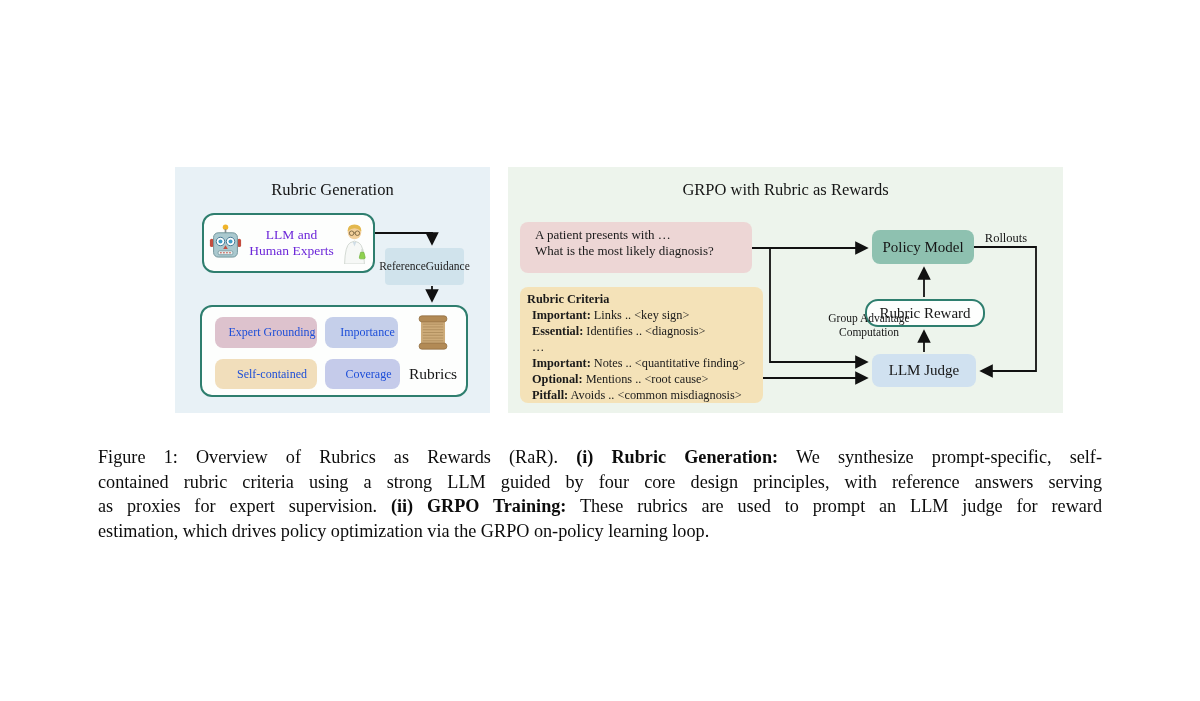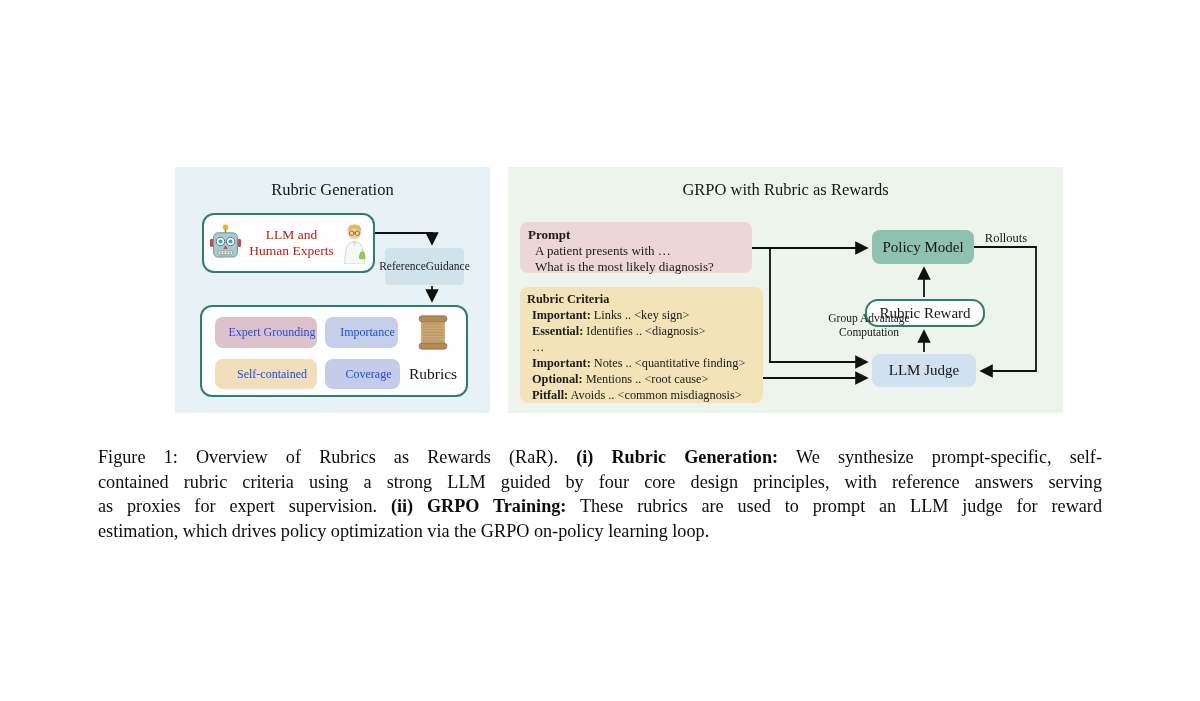--- a/index.html
+++ b/index.html
@@ -8,21 +8,21 @@
 
   
   .panel{position:absolute;top:167px;height:246px;}
   #panel-left{left:175px;width:315px;background:var(--panel-left-bg);}
   #panel-right{left:508px;width:555px;background:var(--panel-right-bg);}
   .panel-title{position:absolute;top:13px;left:0;width:100%;text-align:center;font-size:16.5px;color:#161616;}
 
   
   .teal-box{position:absolute;background:#fdfefd;border:2px solid var(--teal-border);border-radius:12px;box-sizing:border-box;}
   #experts-box{left:27px;top:46px;width:173px;height:60px;display:flex;align-items:center;padding:0 5px;}
-  #experts-text{flex:1;text-align:center;font-size:13.5px;line-height:1.2;color:#b91c1c;}
+  #experts-text{flex:1;text-align:center;font-size:13.5px;line-height:1.2;color:#6d28d9;}
   #ref-guidance{position:absolute;left:210px;top:81px;width:79px;height:37px;background:var(--guidance-blue);border-radius:4px;display:flex;align-items:center;justify-content:center;font-size:11.5px;line-height:1.25;color:#222;}
   #principles-box{left:25px;top:138px;width:268px;height:92px;}
   .pill{position:absolute;border-radius:8px;display:flex;align-items:center;justify-content:center;font-size:12px;color:#1d4ed8;box-sizing:border-box;padding-left:12px;}
   #pill-expert{left:13px;top:10px;width:102px;height:31px;background:var(--pill-pink);}
   #pill-importance{left:123px;top:10px;width:73px;height:31px;background:var(--pill-periwinkle);}
   #pill-self{left:13px;top:52px;width:102px;height:30px;background:var(--pill-tan);}
   #pill-coverage{left:123px;top:52px;width:75px;height:30px;background:var(--pill-periwinkle2);}
   #rubrics-col{position:absolute;left:198px;top:7px;width:66px;text-align:center;}
   #rubrics-label{font-size:15.5px;color:#161616;margin-top:10px;}
 
@@ -125,21 +125,20 @@
         </span>
         <div id="rubrics-label">Rubrics</div>
       </div>
     </div>
   </div>
 
   <div class="panel" id="panel-right">
     <div class="panel-title">GRPO with Rubric as Rewards</div>
 
     <div id="prompt-box">
-      <div class="b">Prompt</div>
       <div class="ind">A patient presents with …</div>
       <div class="ind">What is the most likely diagnosis?</div>
     </div>
 
     <div id="criteria-box">
       <div class="b">Rubric Criteria</div>
       <div class="ind"><span class="b">Important:</span><span> Links .. &lt;key sign&gt;</span></div>
       <div class="ind"><span class="b">Essential:</span><span> Identifies .. &lt;diagnosis&gt;</span></div>
       <div class="ind"><span class="b"></span><span>…</span></div>
       <div class="ind"><span class="b">Important:</span><span> Notes .. &lt;quantitative finding&gt;</span></div>

